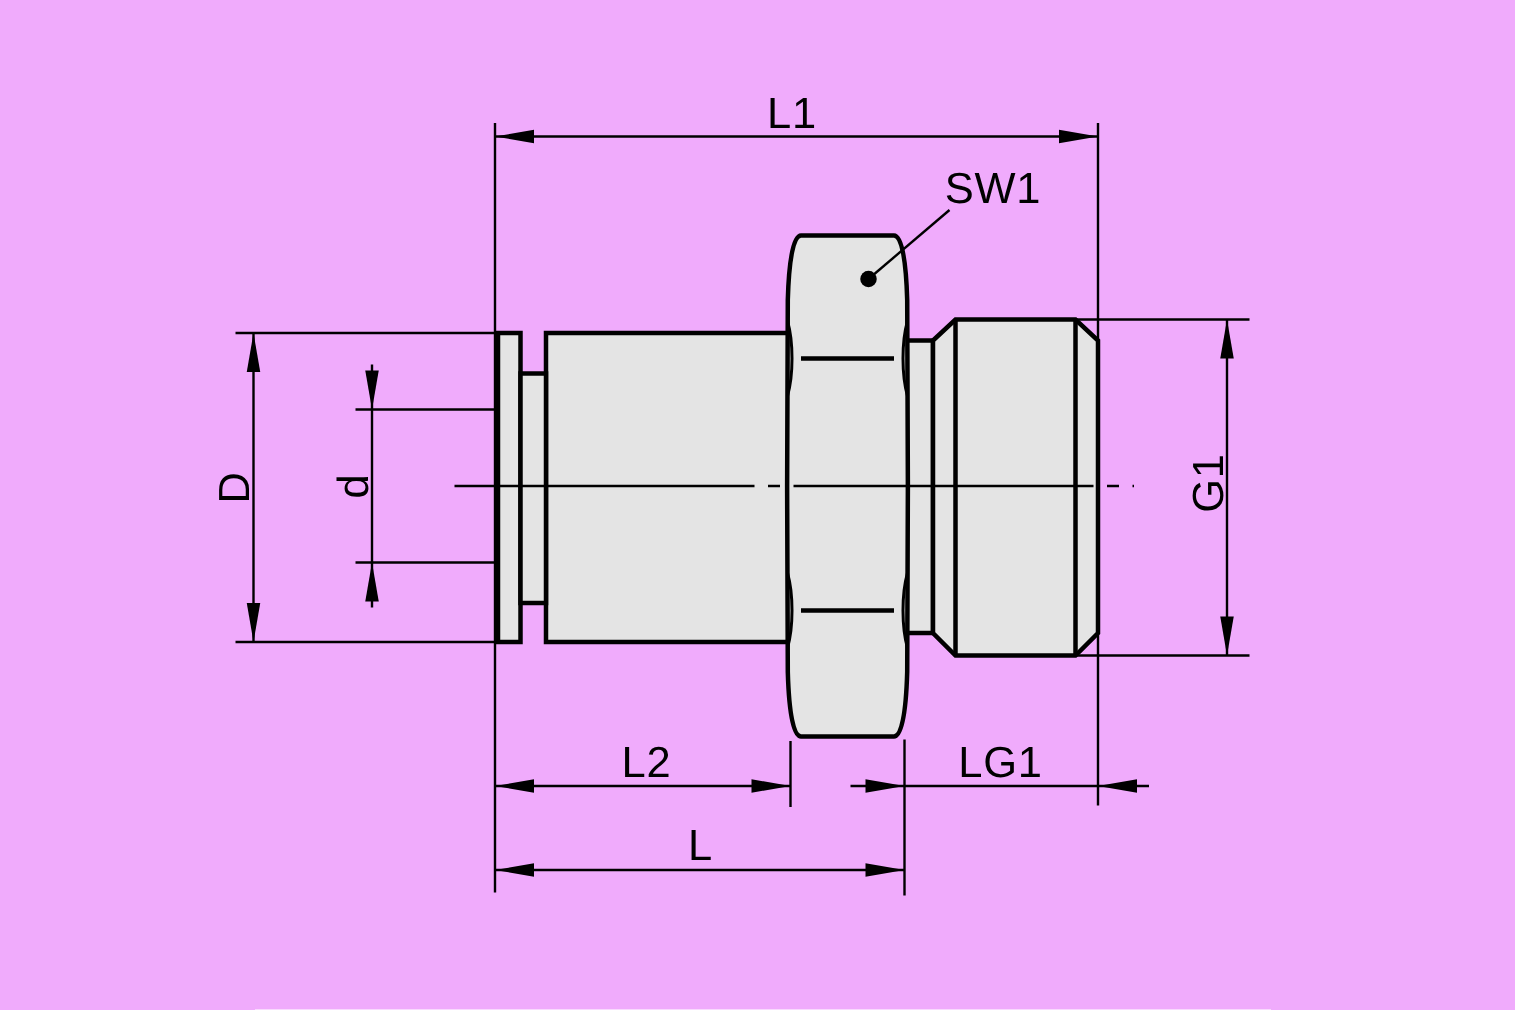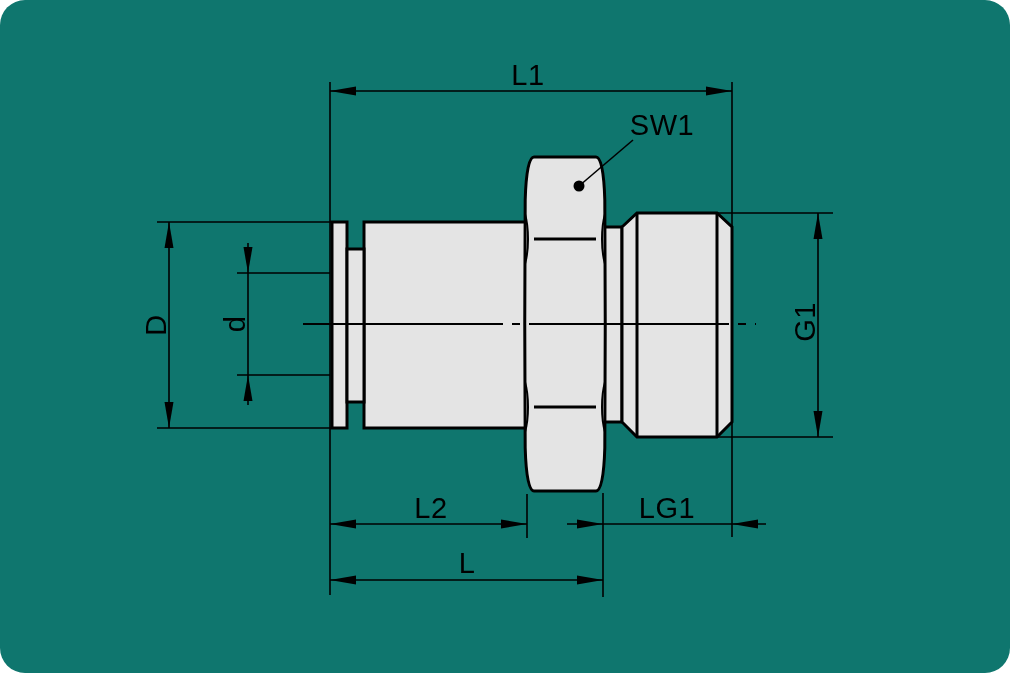--- a/index.html
+++ b/index.html
@@ -1,22 +1,21 @@
 <!DOCTYPE html>
 <html><head>
 <meta charset="utf-8">
 <style>
   html, body { margin: 0; padding: 0; background: #ffffff; }
   .stage {
     width: 1010px;
     height: 673px;
-    background: #0f766e;
+    background: #f0abfc;
     position: relative;
     overflow: hidden;
-    border-radius: 25px;
   }
   svg { display: block; }
   .dimtext {
     font-family: "Liberation Sans", sans-serif;
     font-size: 29px;
     font-weight: 400;
     letter-spacing: 0.5px;
     fill: #000000;
   }
   .partedge { stroke: #000000; stroke-width: 3; }

